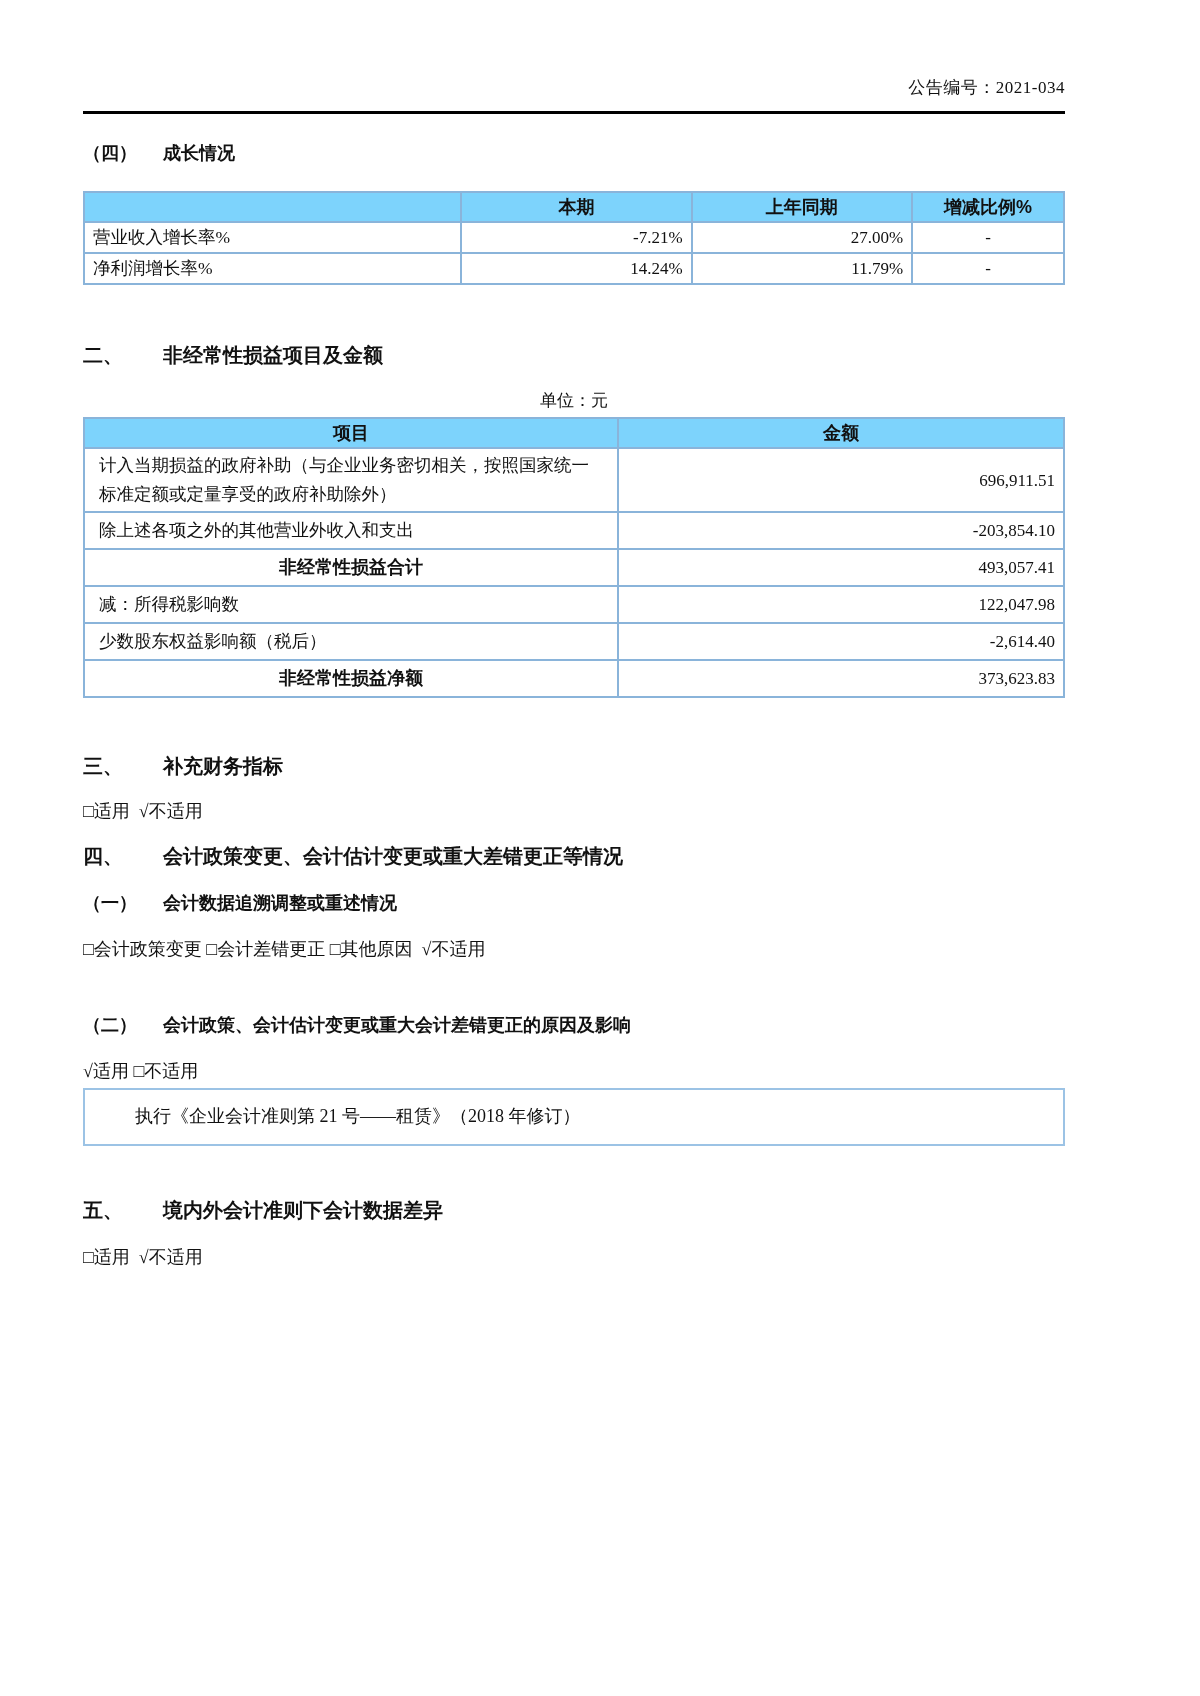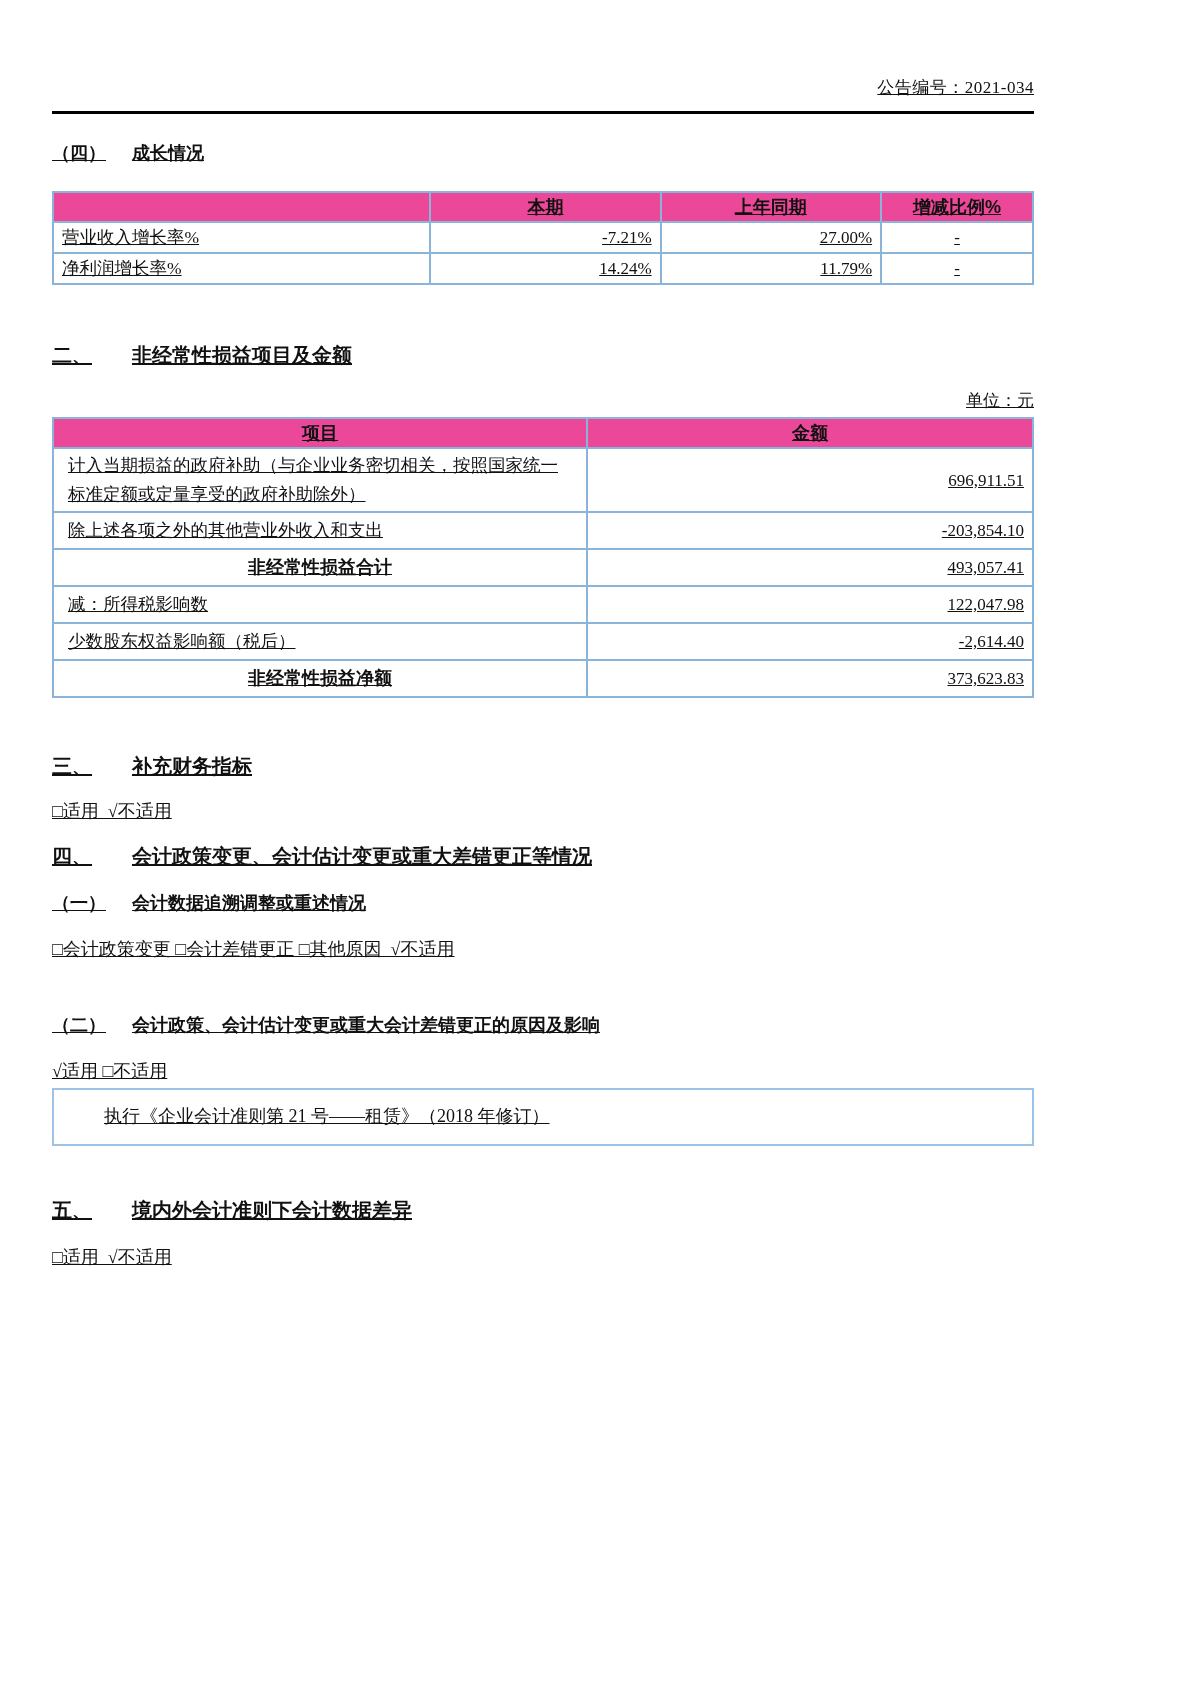--- a/index.html
+++ b/index.html
@@ -2,55 +2,55 @@
 <html><head>
 <meta charset="utf-8">
 <style>
   html,body { margin:0; padding:0; background:#ffffff; }
   body {
     width:1200px; min-height:1696px;
     font-family:"Liberation Serif","DejaVu Serif",serif;
     color:#111111;
     -webkit-font-smoothing:antialiased;
   }
-  .page { width:982px; margin-left:52px; padding-top:76px;text-decoration:underline; }
+  .page { width:982px; margin-left:83px; padding-top:76px; }
 
   .doc-number { text-align:right; font-size:17px; letter-spacing:0.5px; }
   .rule { border:none; border-top:3px solid #000000; margin:12px 0 0 0; }
 
   .h1 { display:flex; align-items:baseline;
         font-family:"Liberation Sans","DejaVu Sans",sans-serif;
         font-weight:bold; font-size:20px; line-height:24px; }
   .h1 .num { width:80px; flex:none; }
   .h2 { display:flex; align-items:baseline;
         font-family:"Liberation Sans","DejaVu Sans",sans-serif;
         font-weight:bold; font-size:18px; line-height:22px; }
   .h2 .num { width:80px; flex:none; }
 
   .check-line { font-size:18px; line-height:22px; white-space:pre-wrap; }
 
   table { border-collapse:collapse; width:100%; table-layout:fixed; }
   th, td { border:2px solid #8ab4da; padding:0 8px; overflow:hidden; }
-  th { background:#ec4899; height:28px;
+  th { background:#7dd3fc; height:28px;
        font-family:"Liberation Sans","DejaVu Sans",sans-serif;
        font-weight:bold; font-size:18px; text-align:center; }
   td { font-size:17.5px; line-height:29px; }
   td.label { text-align:left; height:27px; }
   td.num   { text-align:right; font-size:17px; }
   td.dash  { text-align:center; font-size:17px; }
   td.item  { text-align:left; padding:2px 14px; }
   td.item.total { text-align:center; font-weight:bold;
        font-family:"Liberation Sans","DejaVu Sans",sans-serif; font-size:18px; }
   #t-growth col.c1 { width:38.5%; } #t-growth col.c2 { width:23.5%; }
   #t-growth col.c3 { width:22.5%; } #t-growth col.c4 { width:15.5%; }
   #t-growth td { height:27px; }
   #t-nr col.c1 { width:54.5%; } #t-nr col.c2 { width:45.5%; }
   #t-nr td { height:31px; }
 
-  .unit { text-align:right; font-size:17px; margin-top:22px; }
+  .unit { text-align:center; font-size:17px; margin-top:22px; }
 
   .note-box { border:2px solid #9cc3e5; padding:2px 14px 4px 14px; margin-top:6px; }
   .note-box p { margin:0; text-indent:2em; text-align:justify;
                 font-size:18px; line-height:48px; }
 
   .page-num { text-align:center; font-size:16px; margin-top:84px;
               font-family:"Liberation Sans","DejaVu Sans",sans-serif; }
 
   .mt-rule-h { margin-top:28px; }
   .mt-tbl1   { margin-top:27px; }

